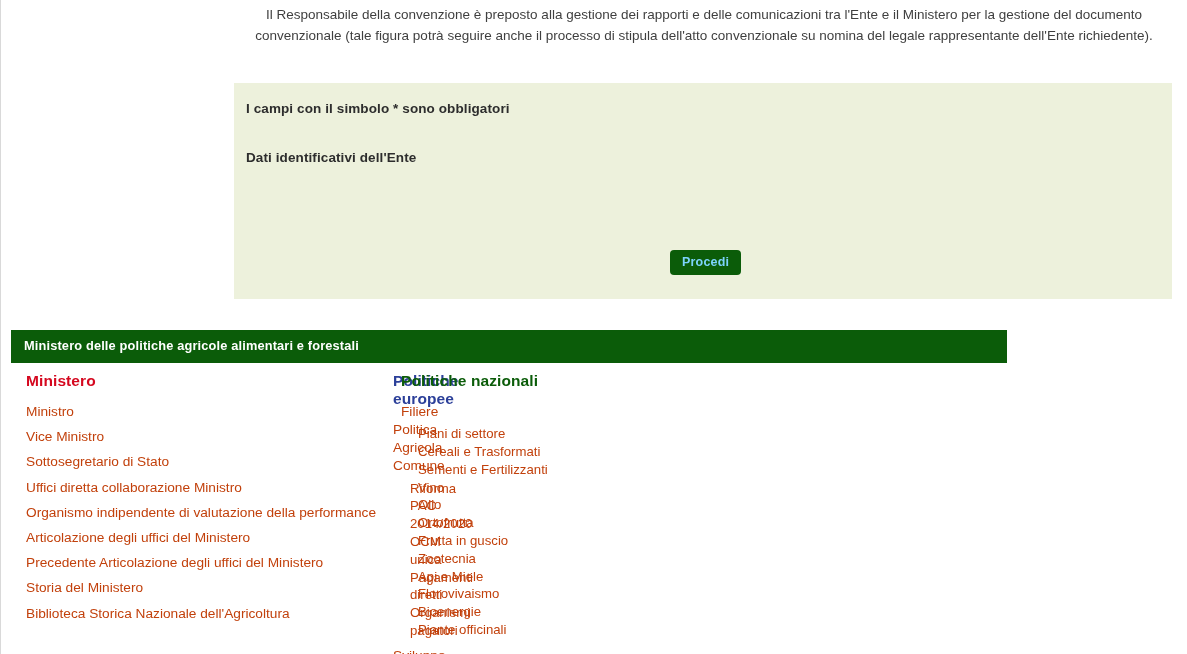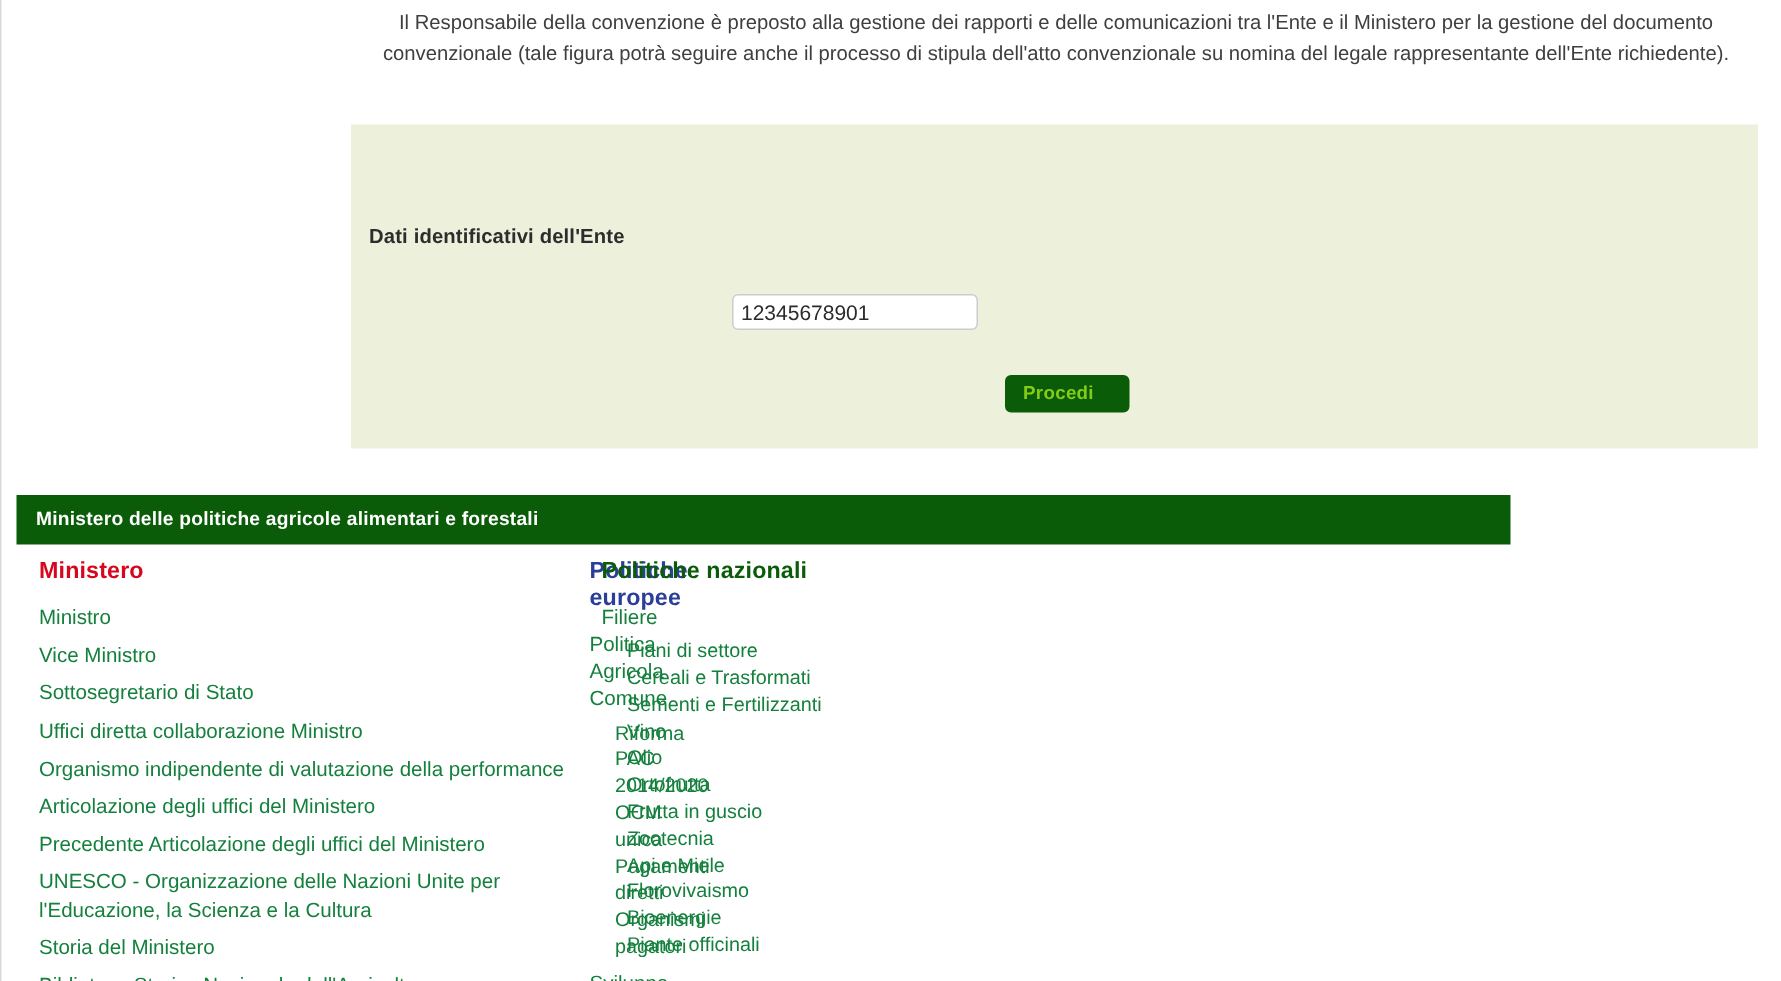--- a/index.html
+++ b/index.html
@@ -108,28 +108,28 @@
     position: absolute;
     left: 0;
     top: 167px;
     width: 100%;
   }
   .procedi-button {
     position: absolute;
     left: 436px;
     top: 0;
     background: #0b5c09;
-    color: #84cc16;
+    color: #7dd3fc;
     font-family: "Liberation Sans", sans-serif;
     font-size: 12.5px;
     font-weight: bold;
     letter-spacing: 0.2px;
     border: none;
     border-radius: 4px;
-    padding: 5px 24px 6px 12px;
+    padding: 5px 12px 6px 12px;
     cursor: pointer;
   }
 
   
   .ministry-bar {
     position: absolute;
     left: 10px;
     top: 330px;
     width: 996px;
     height: 33px;
@@ -175,21 +175,21 @@
   .col-heading.green { color: #0b5c09; }
 
   .link-list {
     list-style: none;
     margin: 0;
     padding: 0;
   }
   .link-item {
     font-size: 13.7px;
     line-height: 18.2px;
-    color: #15803d;
+    color: #c2410c;
     cursor: pointer;
     white-space: normal;
   }
   .link-item.group {
     margin-top: 7px;
     margin-bottom: 4px;
   }
   .link-item.group:first-child { margin-top: 0; }
   .link-item.sub {
     padding-left: 17px;
@@ -201,27 +201,24 @@
 <body>
 
 <div id="page">
 
   <div class="intro-wrap">
     <p class="intro-paragraph">Il Responsabile della convenzione è preposto alla gestione dei rapporti e delle comunicazioni tra l'Ente e il Ministero per la gestione del documento convenzionale (tale figura potrà seguire anche il processo di stipula dell'atto convenzionale su nomina del legale rappresentante dell'Ente richiedente).</p>
   </div>
 
   <div class="form-panel">
 
+    <div class="panel-required-note">I campi con il simbolo * sono obbligatori</div>
 
     <div class="panel-section-title">Dati identificativi dell'Ente</div>
 
-    <div class="field-row">
-      <label class="field-label"><span class="req-star">* </span><span>Codice Fiscale</span></label>
-      <input class="field-input" type="text" value="12345678901" style="">
-    </div>
 
     <div class="submit-row">
       <button class="procedi-button">Procedi</button>
     </div>
 
   </div>
 
   <div class="ministry-bar">
     <span class="ministry-bar-title">Ministero delle politiche agricole alimentari e forestali</span>
   </div>
@@ -231,21 +228,20 @@
     <div class="footer-col col-ministero">
       <div class="col-heading red" style="color: rgb(213, 8, 31);">Ministero</div>
       <ul class="link-list" id="list-0">
           <li class="link-item group">Ministro</li>
           <li class="link-item group">Vice Ministro</li>
           <li class="link-item group">Sottosegretario di Stato</li>
           <li class="link-item group">Uffici diretta collaborazione Ministro</li>
           <li class="link-item group">Organismo indipendente di valutazione della performance</li>
           <li class="link-item group">Articolazione degli uffici del Ministero</li>
           <li class="link-item group">Precedente Articolazione degli uffici del Ministero</li>
-          <li class="link-item group">UNESCO - Organizzazione delle Nazioni Unite per l'Educazione, la Scienza e la Cultura</li>
           <li class="link-item group">Storia del Ministero</li>
           <li class="link-item group">Biblioteca Storica Nazionale dell'Agricoltura</li>
         </ul>
     </div>
 
     <div class="footer-col col-europee">
       <div class="col-europee-inner">
         <div class="col-heading blue" style="color: rgb(43, 63, 153);">Politiche europee</div>
         <ul class="link-list" id="list-1">
             <li class="link-item group">Politica Agricola Comune</li>

